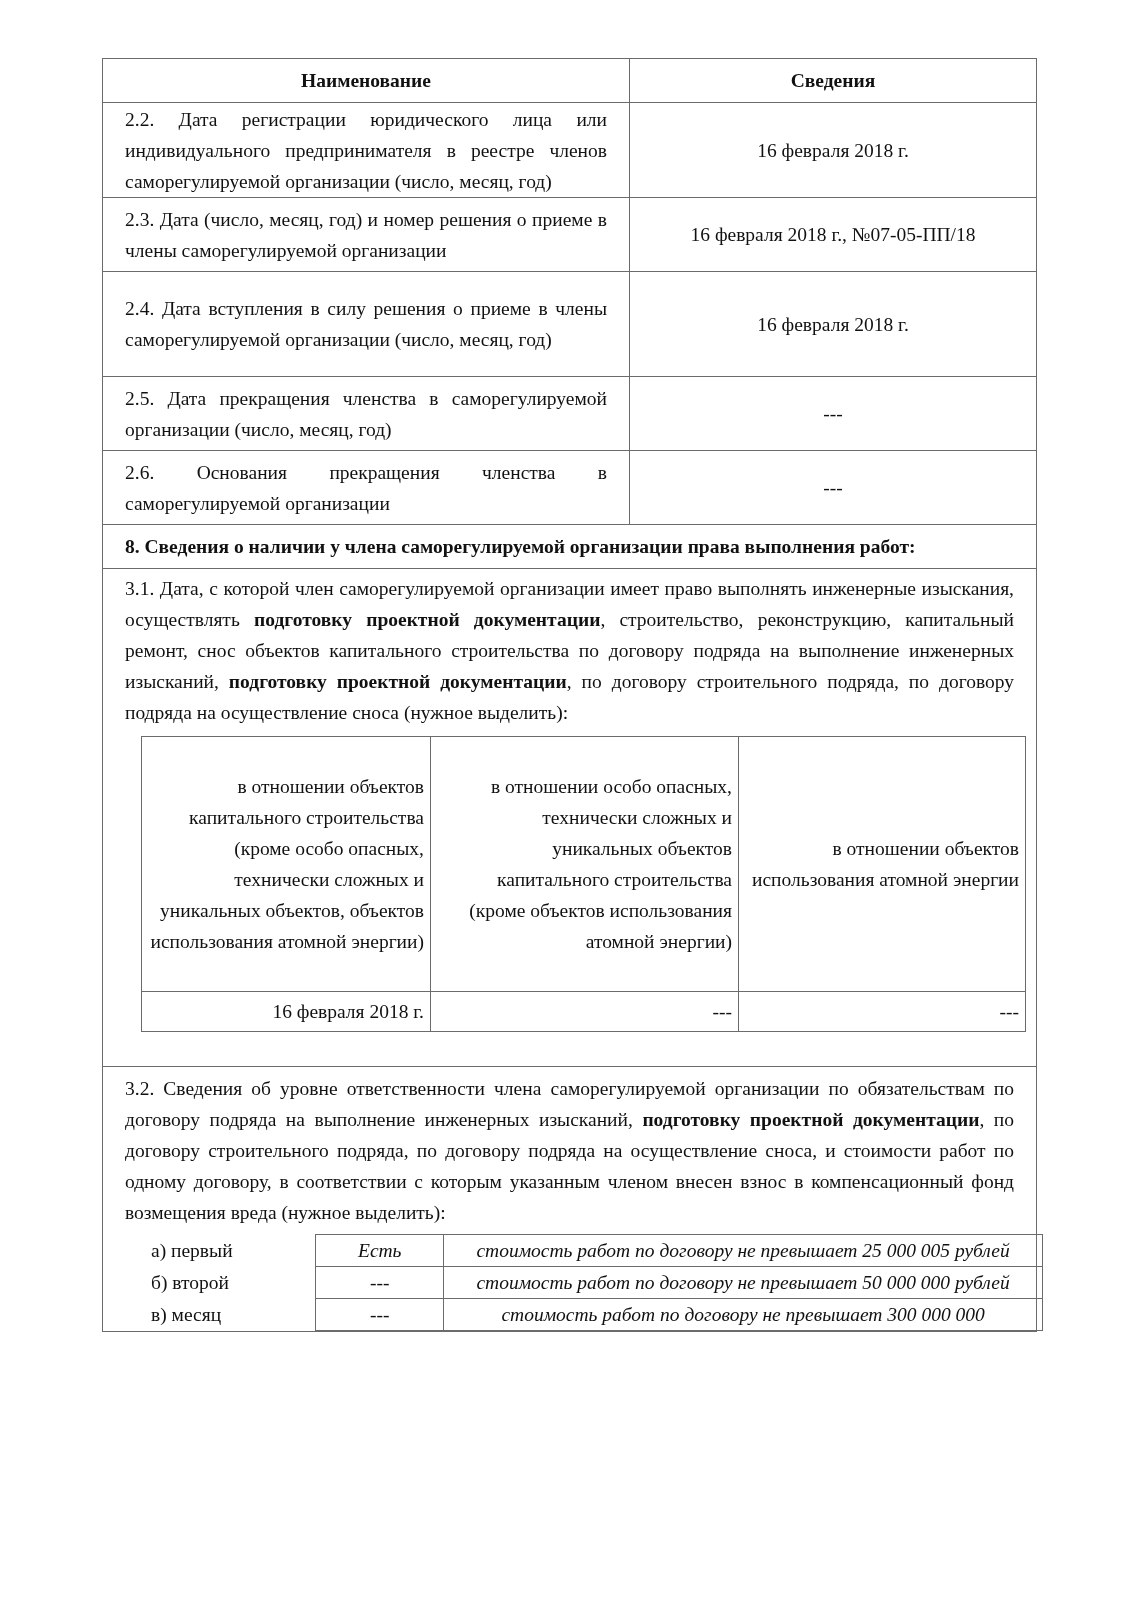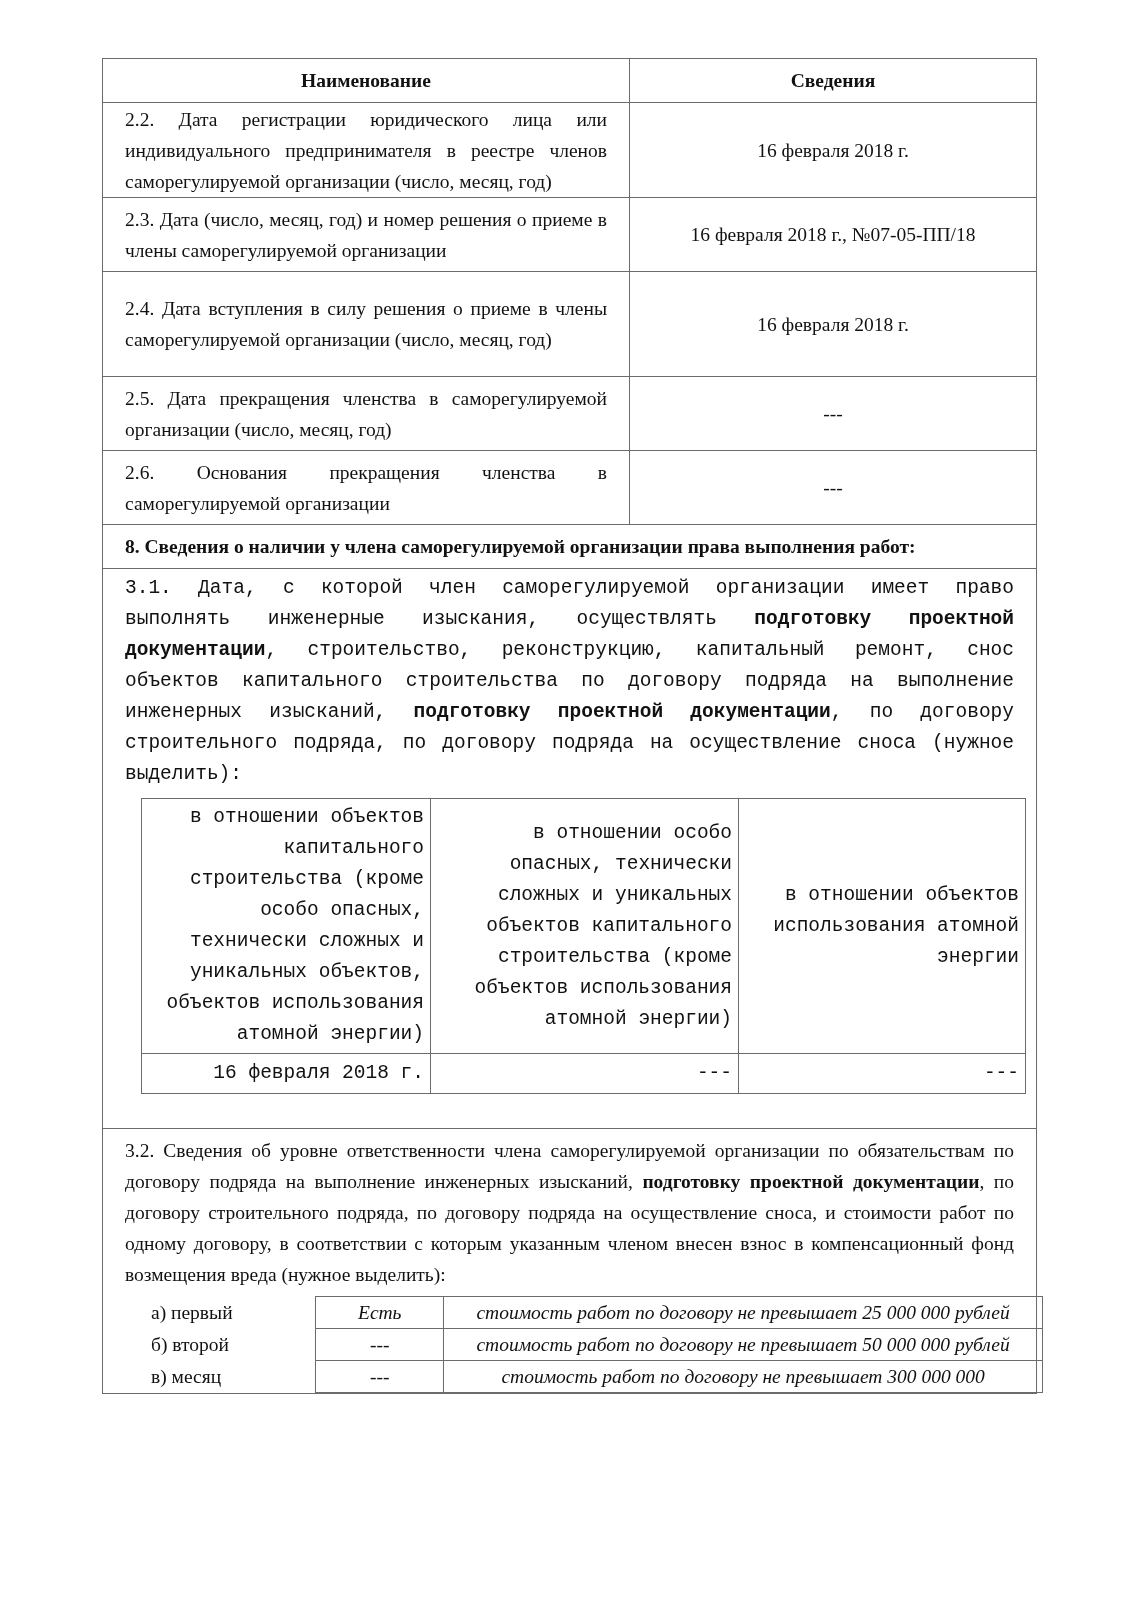--- a/index.html
+++ b/index.html
@@ -52,21 +52,21 @@
       <td class="right">---</td>
     </tr>
     <tr style="height:74px">
       <td class="left">2.6. Основания прекращения членства в саморегулируемой организации</td>
       <td class="right">---</td>
     </tr>
     <tr class="sec">
       <td colspan="2">8. Сведения о наличии у члена саморегулируемой организации права выполнения работ:</td>
     </tr>
     <tr>
-      <td colspan="2" style="vertical-align:top; padding-top:4px; padding-bottom:34px;font-family:Liberation Mono, monospace;">
+      <td colspan="2" style="vertical-align:top; padding-top:4px; padding-bottom:34px;">
         <div class="full"><span>3.1. Дата, с которой член саморегулируемой организации имеет право выполнять инженерные изыскания, осуществлять </span><b>подготовку проектной документации</b><span>, строительство, реконструкцию, капитальный ремонт, снос объектов капитального строительства по договору подряда на выполнение инженерных изысканий, </span><b>подготовку проектной документации</b><span>, по договору строительного подряда, по договору подряда на осуществление сноса (нужное выделить):</span></div>
         <table class="inner1">
           <colgroup>
                 <col style="width:289px">
                 <col style="width:308px">
                 <col style="width:287px">
               </colgroup>
           <tbody>
                 <tr style="height:255px">
             <td>в отношении объектов капитального строительства (кроме особо опасных, технически сложных и уникальных объектов, объектов использования атомной энергии)</td>
@@ -88,21 +88,21 @@
         <table class="inner2">
           <colgroup>
                 <col style="width:188px">
                 <col style="width:126px">
                 <col style="width:590px">
               </colgroup>
           <tbody>
                 <tr>
             <td class="lbl">а) первый</td>
             <td class="b">Есть</td>
-            <td class="b">стоимость работ по договору не превышает 25 000 000 рублей</td>
+            <td class="b">стоимость работ по договору не превышает 25 000 005 рублей</td>
           </tr>
           <tr>
             <td class="lbl">б) второй</td>
             <td class="b">---</td>
             <td class="b">стоимость работ по договору не превышает 50 000 000 рублей</td>
           </tr>
           <tr>
             <td class="lbl">в) месяц</td>
             <td class="b">---</td>
             <td class="b">стоимость работ по договору не превышает 300 000 000</td>

